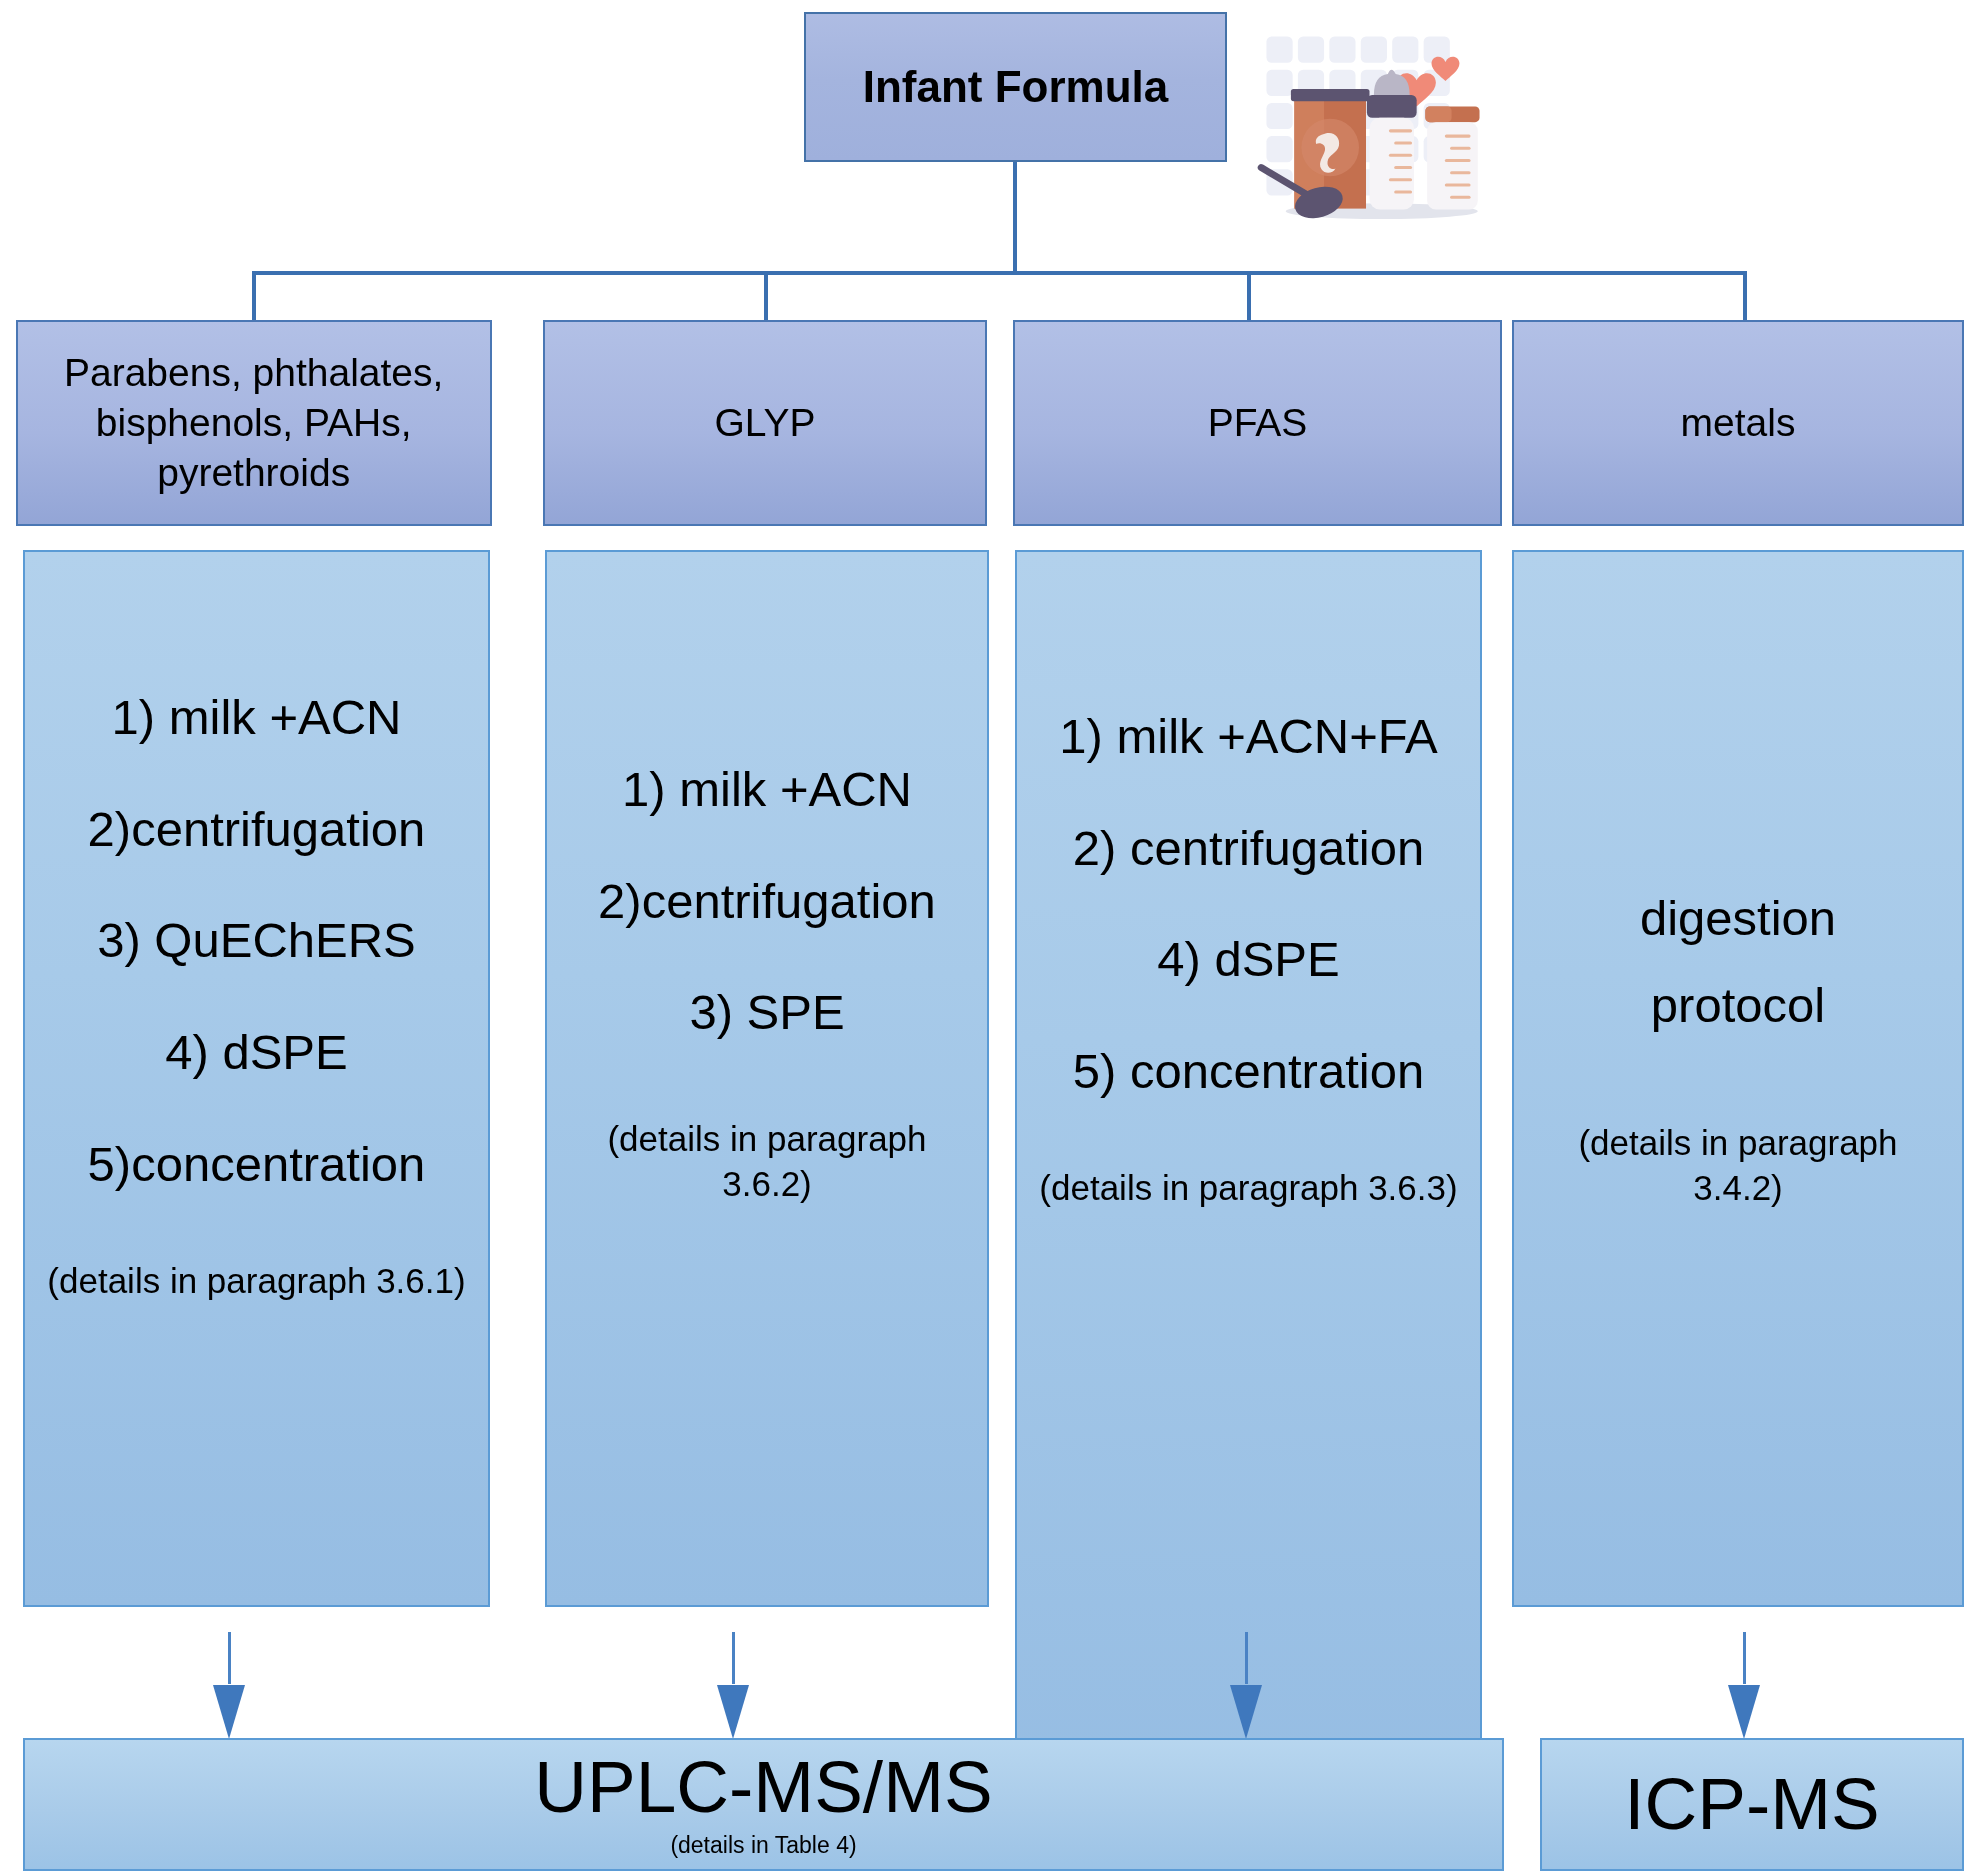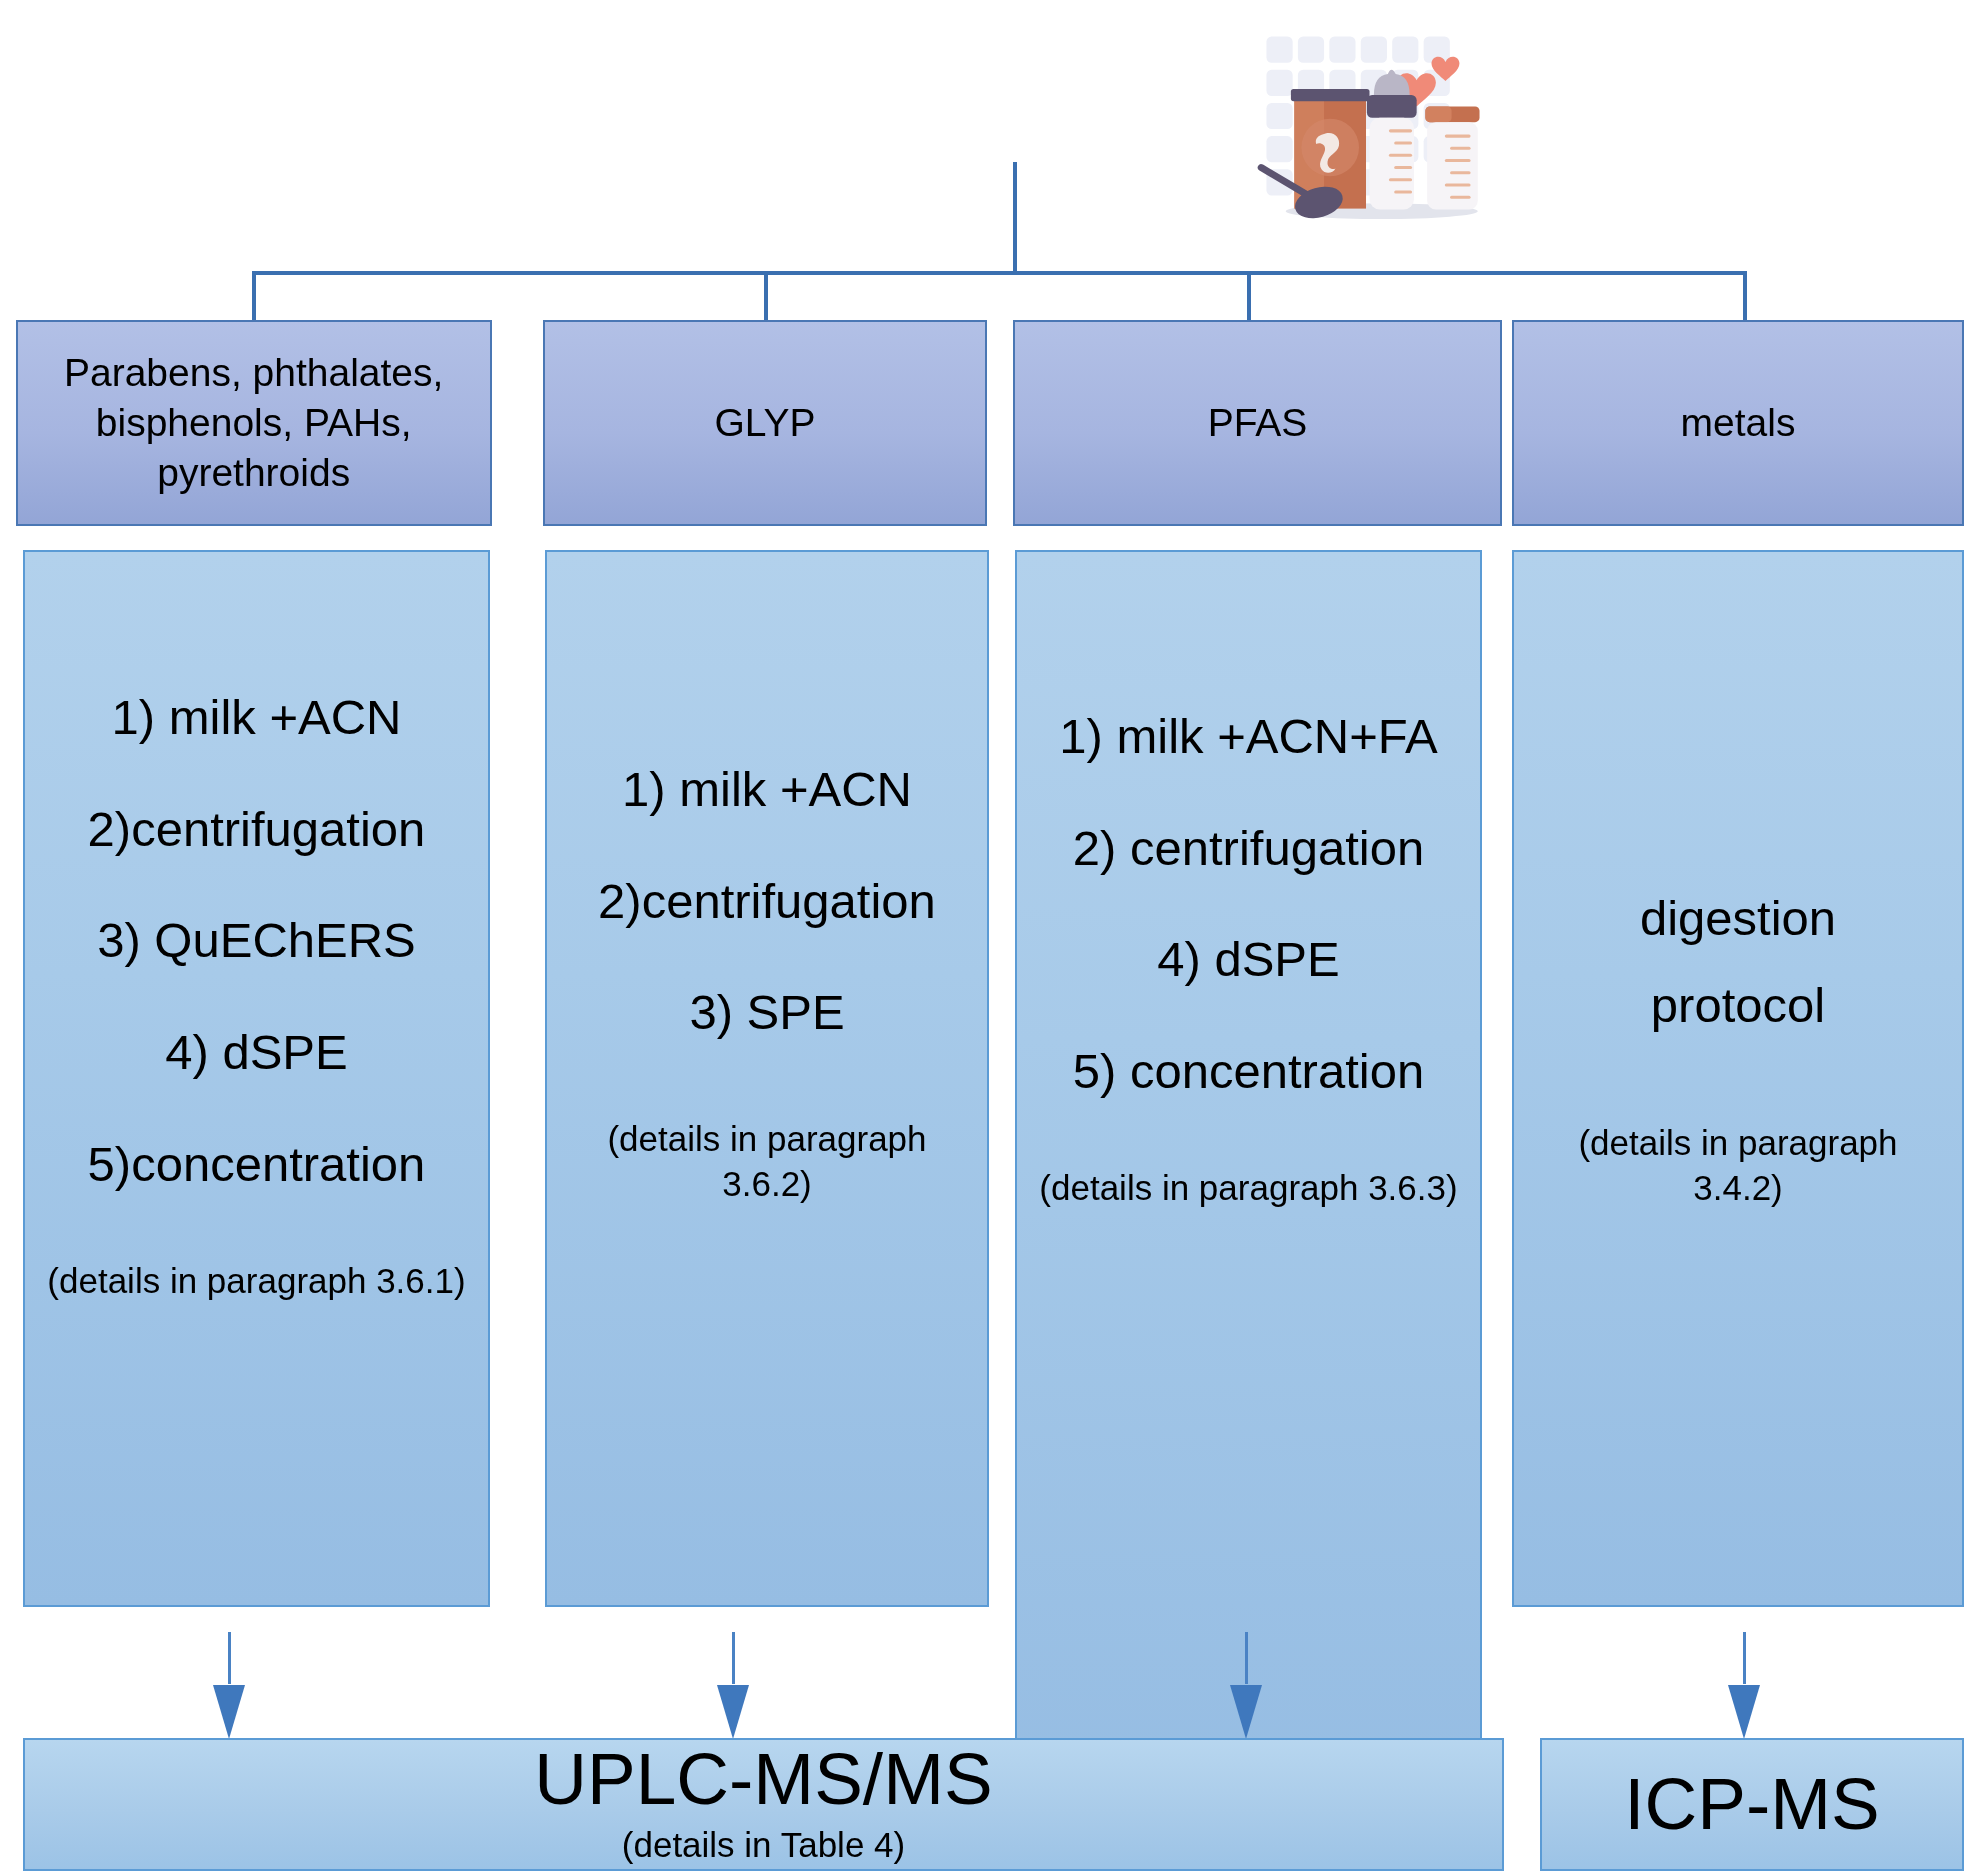--- a/index.html
+++ b/index.html
@@ -29,21 +29,21 @@
   .out-box{
     background:linear-gradient(180deg,#b7d6ef 0%,#a9cbe9 55%,#9cc3e6 100%);
     border:2.6px solid #5b9bd5;
   }
 
   .cat-label{font-size:39px;}
   .root-label{font-size:44px;}
   .step-line{font-size:49px;margin:12px;}
   .step-note{font-size:35px;margin:0;}
   .out-title{font-size:73px;line-height:1.05;}
-  .out-note{font-size:35px;margin-top:5.2px;}
+  .out-note{font-size:23px;margin-top:5.2px;}
 
   
   .conn{position:absolute;background:#3a6fb0;}
   .vline{width:4.4px;}
   .hline{height:4.4px;}
 
   
   .arrow{position:absolute;}
   .arrow .shaft{position:absolute;left:50%;top:0;width:3.5px;
                 margin-left:-1.7px;background:#4a82c4;}
@@ -55,20 +55,23 @@
 
   
   .illus{position:absolute;}
   .illus svg{display:block;}
 </style>
 </head>
 <body>
 
 <div class="canvas">
 
+  <div class="box root-box" style="left:804px;top:12.2px;width:423px;height:150px;">
+    <span class="root-label">Infant Formula</span>
+  </div>
 
   <div class="illus" style="left:1242px;top:12.2px;width:255px;height:229px;">
     <svg width="255" height="229" viewBox="0 0 292 262" xmlns="http://www.w3.org/2000/svg">
 
       <g fill="#edeff7">
         <rect x="28" y="28" width="30" height="30" rx="6"></rect>
           <rect x="64" y="28" width="30" height="30" rx="6"></rect>
         <rect x="100" y="28" width="30" height="30" rx="6"></rect>
           <rect x="136" y="28" width="30" height="30" rx="6"></rect>
         <rect x="172" y="28" width="30" height="30" rx="6"></rect>

